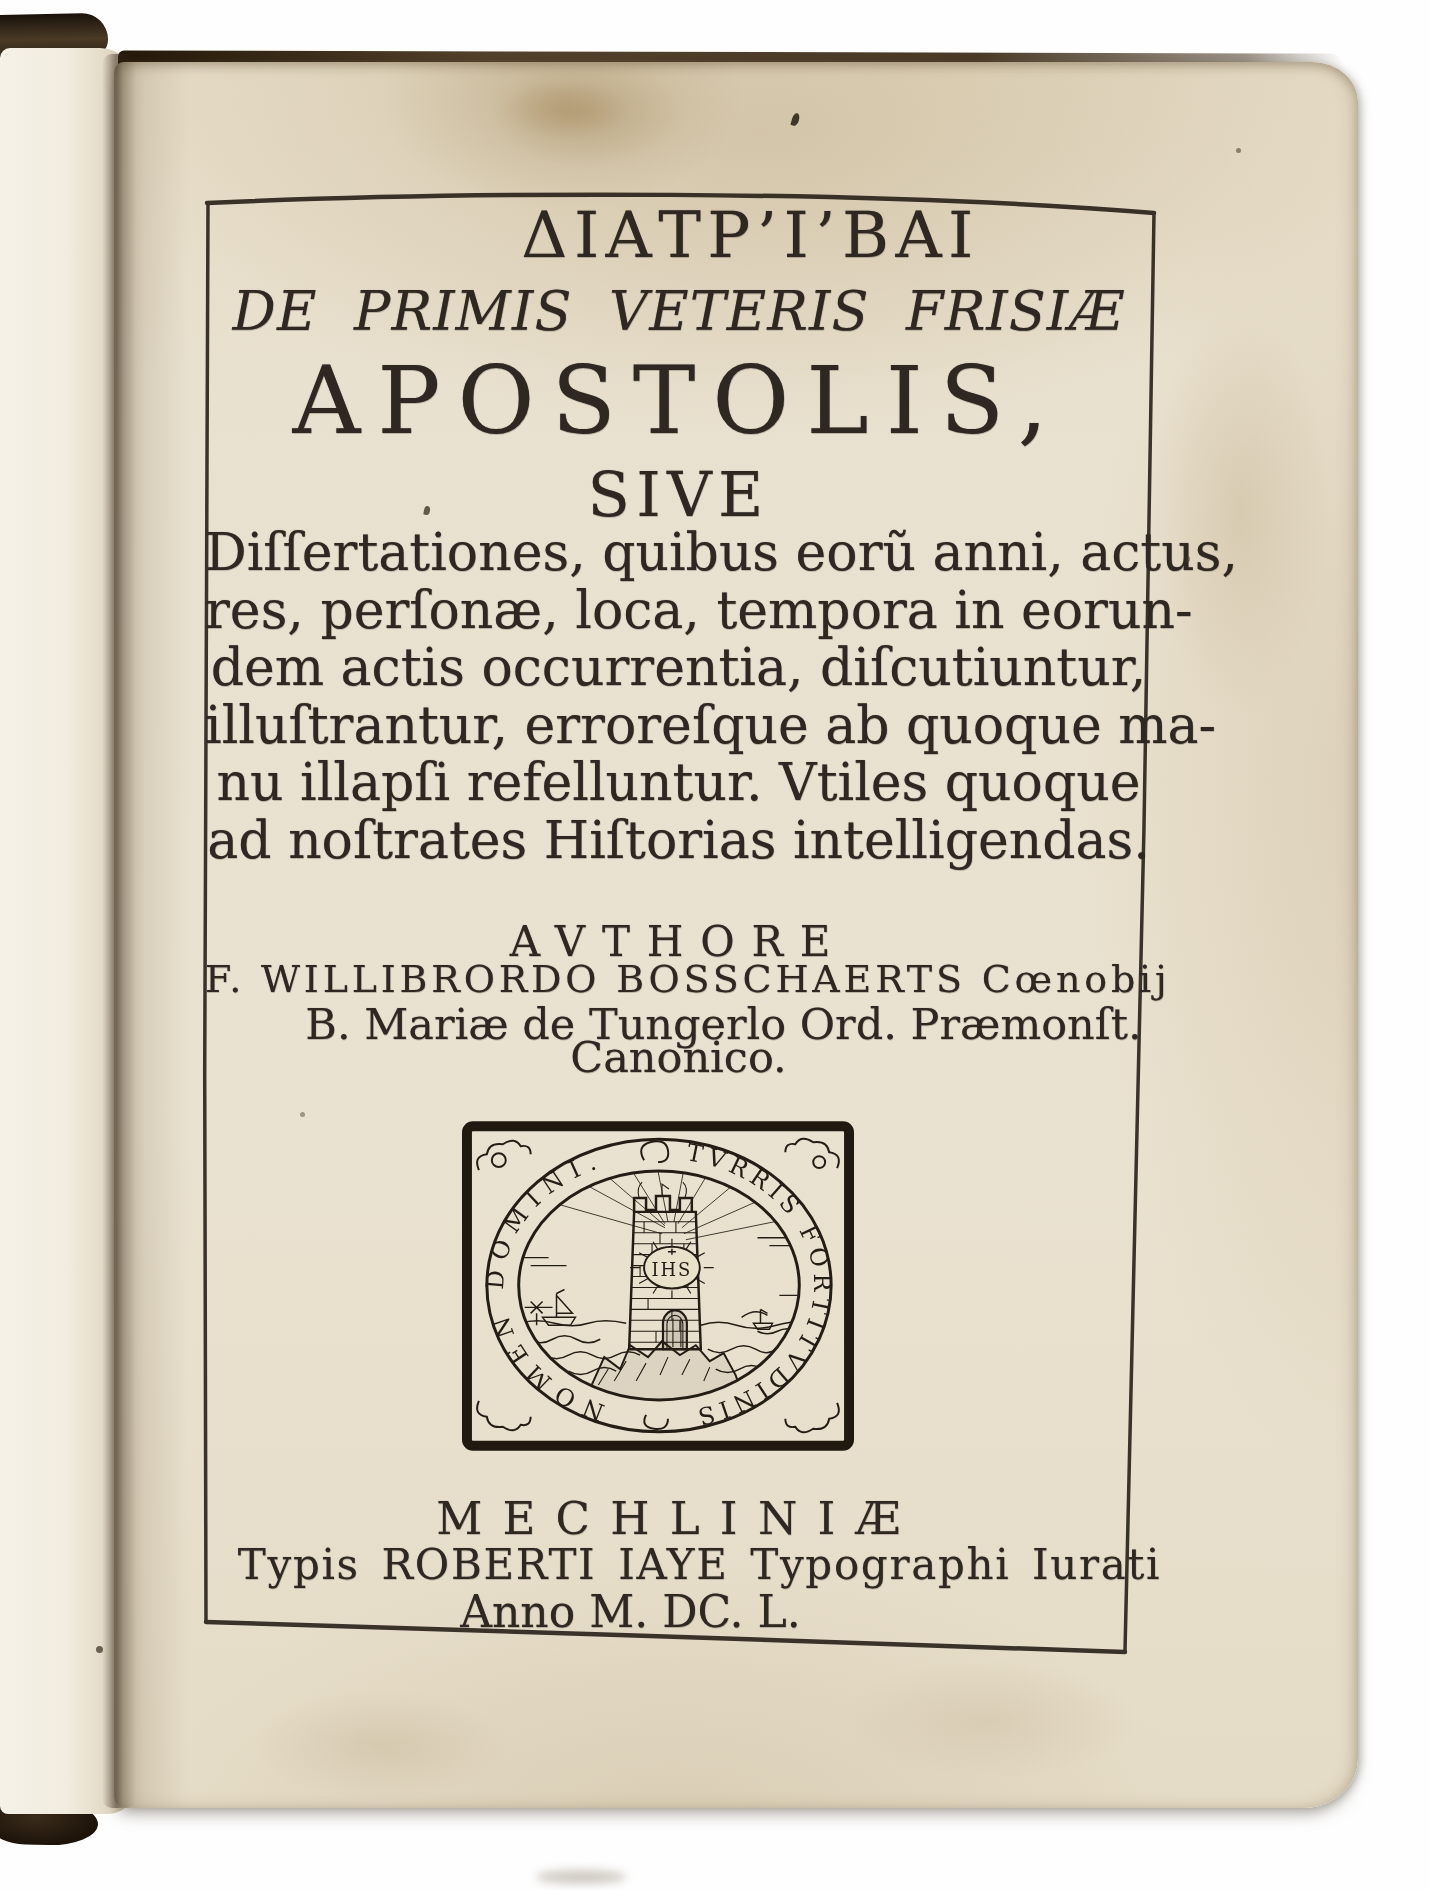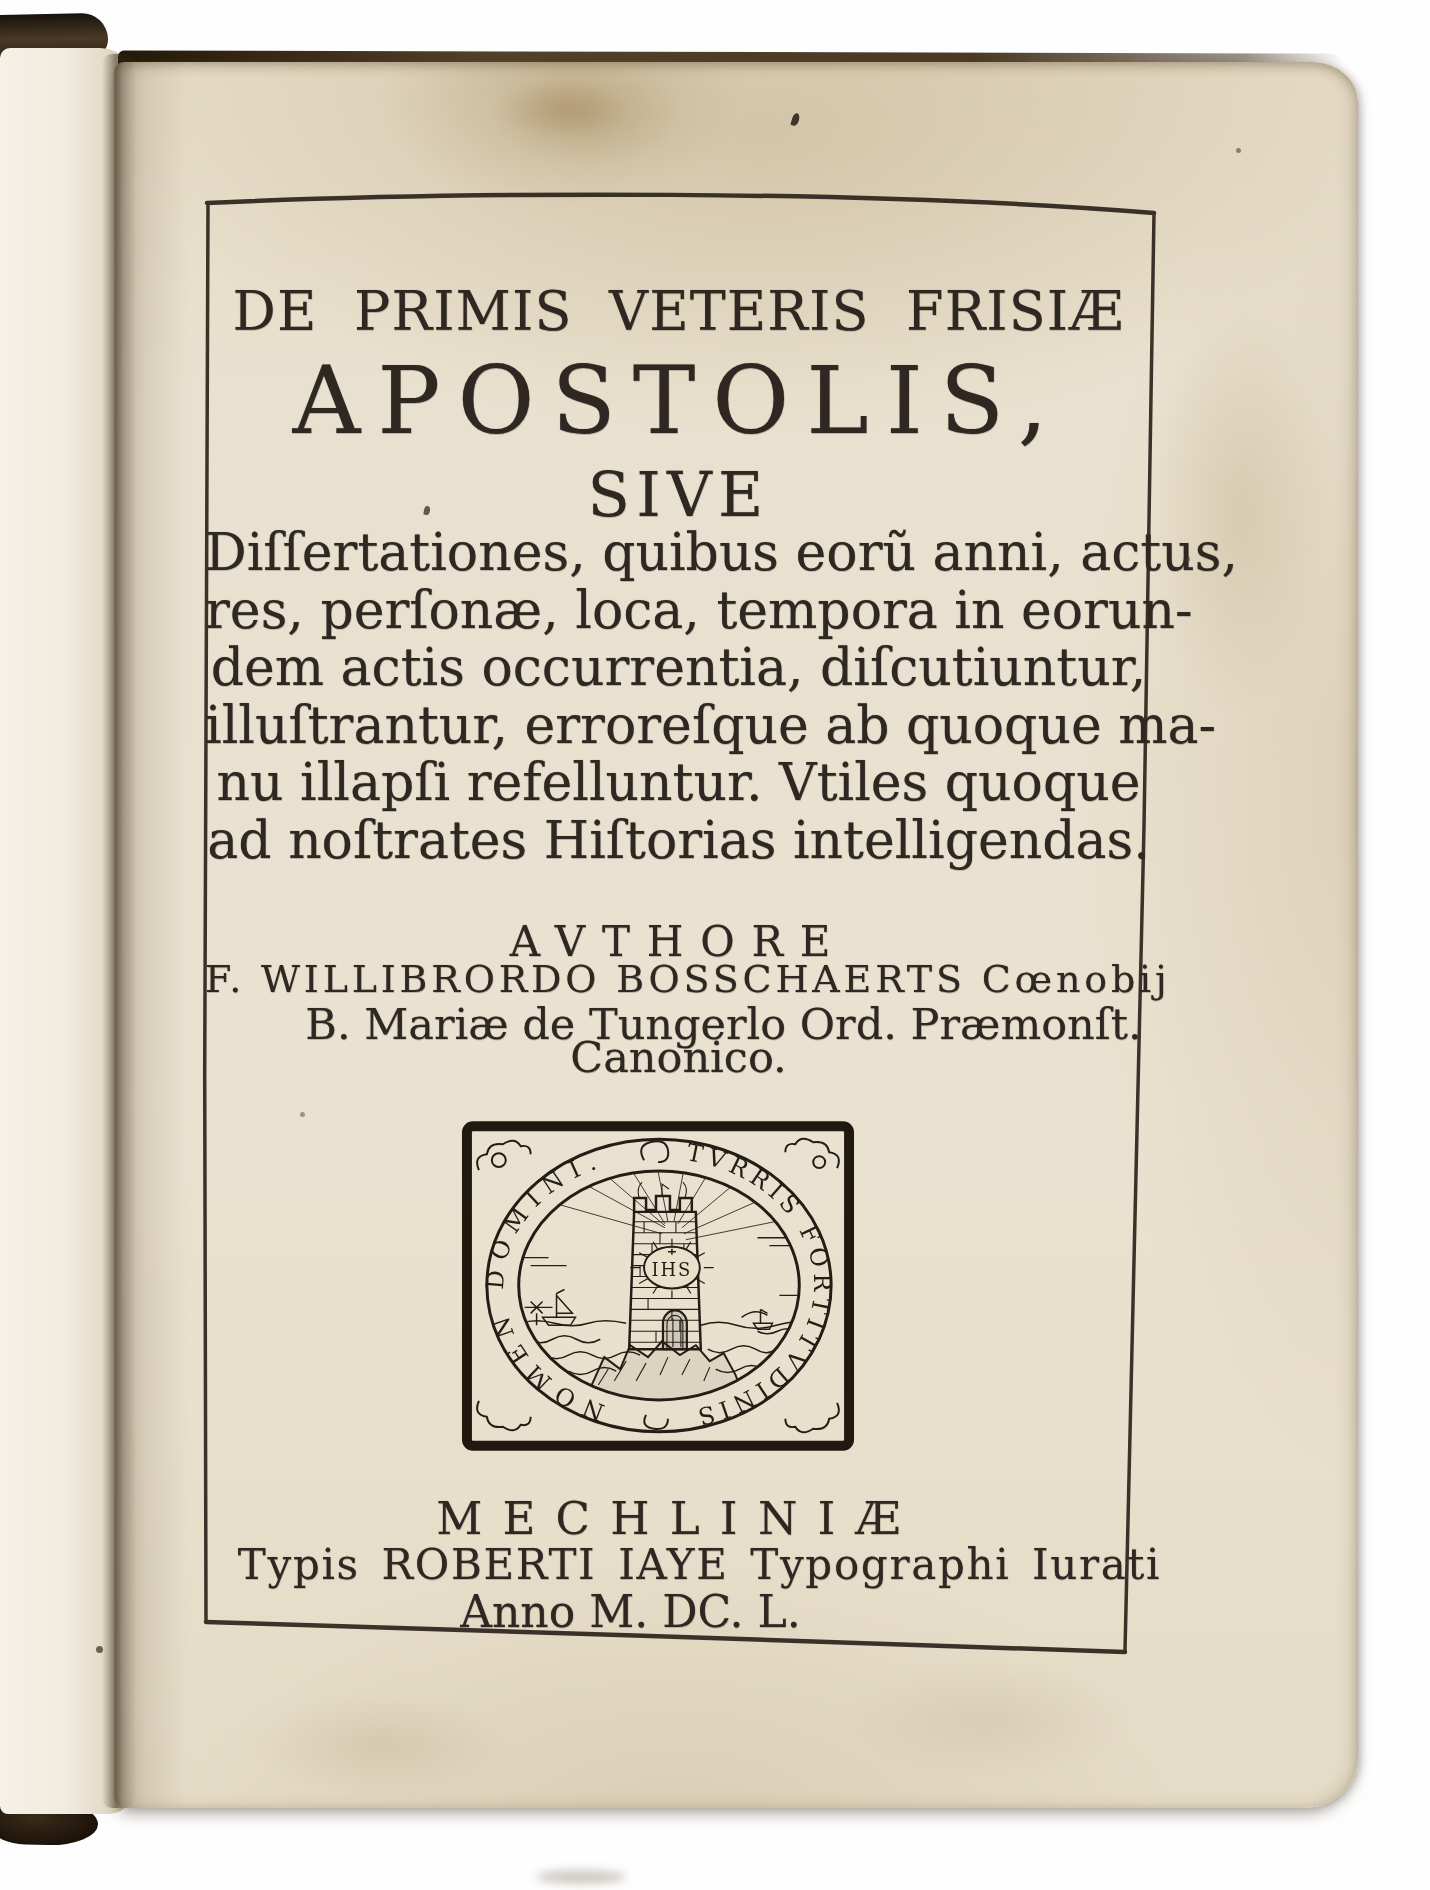--- a/index.html
+++ b/index.html
@@ -61,21 +61,21 @@
   .device-svg{left:459px;top:1118px;}
 
   
   .tp-line{
     position:absolute;left:205px;width:947px;text-align:center;
     color:#2f2822;
     text-shadow:0 0 1px rgba(47,40,34,0.45),0.5px 0.5px 0 rgba(47,40,34,0.2);
     white-space:nowrap;
   }
   .greek-title   {top:198px;font-size:64px;letter-spacing:.10em;transform:translateX(72px);}
-  .latin-title   {top:280px;font-size:54px;letter-spacing:.02em;word-spacing:.34em;}
+  .latin-title   {top:280px;font-size:54px;font-style:italic;letter-spacing:.02em;word-spacing:.34em;}
   .main-title    {top:346px;font-size:94px;letter-spacing:.18em;}
   .sive          {top:458px;font-size:62px;letter-spacing:.10em;}
   .subtitle      {top:524px;font-size:52px;line-height:57.5px;}
   .authore       {top:917px;font-size:42px;letter-spacing:.40em;}
   .author1       {top:957px;font-size:38px;letter-spacing:.10em;}
   .author2       {top:999px;font-size:43px;margin-left:45px;}
   .canonico      {top:1032px;font-size:43px;}
   .imprint-place {top:1492px;font-size:45px;letter-spacing:.45em;}
   .imprint-typis {top:1540px;font-size:42px;letter-spacing:.04em;word-spacing:.16em;margin-left:21px;}
   .imprint-anno  {top:1586px;font-size:44px;transform:translateX(-48px);}
@@ -117,20 +117,21 @@
 
   <svg class="frame-svg" width="1244" height="1746" viewBox="0 0 1244 1746">
     <g fill="none" stroke="#2b241c" stroke-linecap="round" opacity="0.92">
       <path d="M93,141 C350,129 760,128 1040,151" stroke-width="4.5"></path>
       <path d="M94,141 C90,520 90,1100 92,1560" stroke-width="3.5"></path>
       <path d="M1040,151 C1035,600 1021,1200 1011,1589" stroke-width="3.5"></path>
       <path d="M92,1560 C350,1568 800,1582 1011,1590" stroke-width="4.5"></path>
     </g>
   </svg>
 
+  <div class="tp-line greek-title">ΔΙΑΤΡ’Ι’ΒΑΙ</div>
   <div class="tp-line latin-title">DE PRIMIS VETERIS FRISIÆ</div>
   <div class="tp-line main-title">APOSTOLIS,</div>
   <div class="tp-line sive">SIVE</div>
 
   <div class="tp-line subtitle">
     <div>Diſſertationes, quibus eorũ anni, actus,</div>
     <div>res, perſonæ, loca, tempora in eorun-</div>
     <div>dem actis occurrentia, diſcutiuntur,</div>
     <div>illuſtrantur, erroreſque ab quoque ma-</div>
     <div>nu illapſi refelluntur. Vtiles quoque</div>

